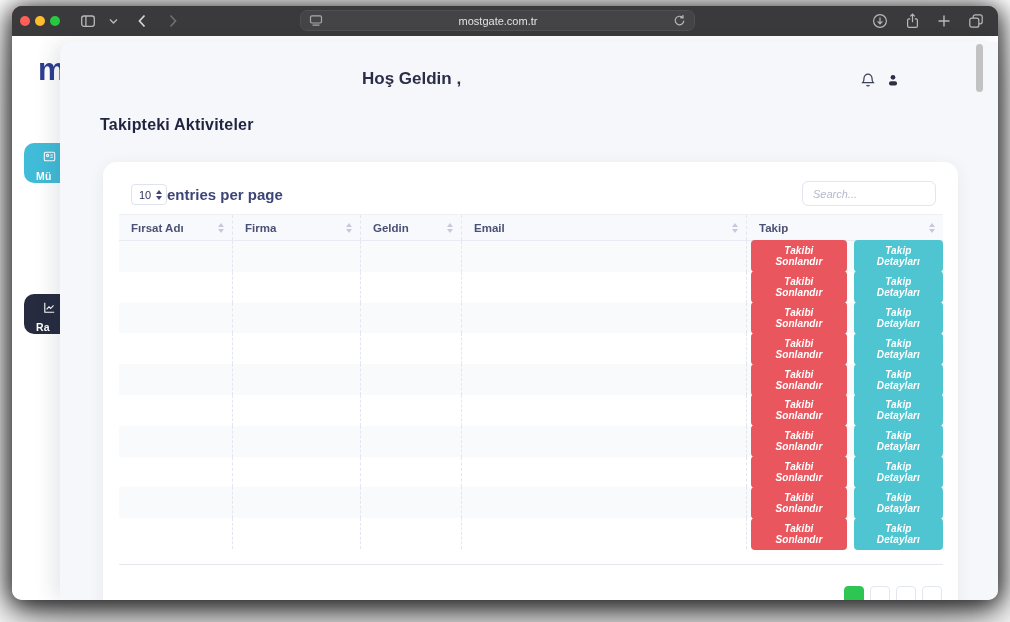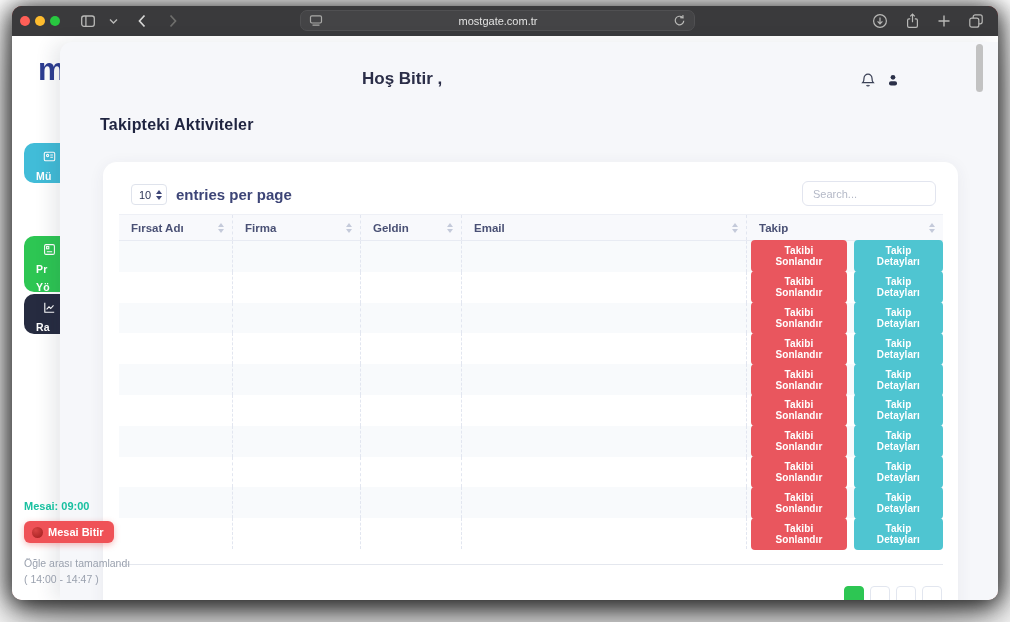--- a/index.html
+++ b/index.html
@@ -51,55 +51,55 @@
     box-shadow:-8px 0 18px rgba(40,45,70,.10);
   }
   .greeting{position:absolute;left:302px;top:27px;font-size:17px;font-weight:bold;color:#2b2e48;}
   .hdr-icons{position:absolute;left:800px;top:30px;display:flex;gap:10px;align-items:center;}
   .page-title{position:absolute;left:40px;top:74px;font-size:16px;font-weight:bold;color:#1f2440;letter-spacing:.2px;}
   
   .card{
     position:absolute;left:43px;top:120px;width:855px;height:540px;
     background:#fff;border-radius:14px;box-shadow:0 3px 16px rgba(50,60,90,.07);
   }
-  .entries{position:absolute;left:16px;top:22px;display:flex;align-items:center;gap:9px;padding-left:12px;}
+  .entries{position:absolute;left:16px;top:22px;display:flex;align-items:center;gap:0;padding-left:12px;}
   .select{
     width:36px;height:21px;border:1px solid #dfe3ec;border-radius:4px;background:#fff;
     display:flex;align-items:center;justify-content:space-between;padding:0 4px 0 7px;box-sizing:border-box;
     font-size:11px;color:#2e3657;cursor:default;
   }
   .steppers{display:flex;flex-direction:column;gap:2px;}
   .tri{width:0;height:0;border-left:3px solid transparent;border-right:3px solid transparent;}
   .tri-up{border-bottom:4px solid #3d4577;}
   .tri-dn{border-top:4px solid #3d4577;}
   .entries-label{font-size:15px;color:#3d4577;font-weight:600;}
   .search{
     position:absolute;right:22px;top:19px;width:134px;height:25px;box-sizing:border-box;
     border:1px solid #e2e5ef;border-radius:6px;font-size:11px;padding:0 10px;color:#4a5068;
-    font-family:"Liberation Sans", sans-serif;outline:none;background:#fff;
+    font-family:"Liberation Sans", sans-serif;outline:none;background:#fff;font-style:italic;
   }
   .search::placeholder{color:#b4b9c7;}
   
   .table{position:absolute;left:16px;top:52px;width:824px;}
   .thead{display:flex;height:27px;background:#f8f9fc;border-top:1px solid #eef0f6;border-bottom:1px solid #e8ebf3;box-sizing:border-box;}
   .th{display:flex;align-items:center;justify-content:space-between;
       font-size:11.5px;color:#4a5175;font-weight:600;
       padding:0 8px 0 12px;box-sizing:border-box;height:100%;gap:25px;}
   .c1{width:113px}.c2{width:128px}.c3{width:101px}.c4{width:285px}.c5{width:197px}
   .b-left{border-left:1px dashed #e2e6f0;}
   .sort{display:flex;flex-direction:column;gap:2px;}
   .s-up{width:0;height:0;border-left:3.5px solid transparent;border-right:3.5px solid transparent;border-bottom:4px solid #c4cada;}
   .s-dn{width:0;height:0;border-left:3.5px solid transparent;border-right:3.5px solid transparent;border-top:4px solid #c4cada;}
   .trow{display:flex;height:30.8px;}
   .r-odd{background:#f8fafc;}
   .r-even{background:#ffffff;}
   .tc{height:100%;box-sizing:border-box;}
   .actions{display:flex;align-items:center;gap:7px;padding-left:4px;}
   .btn{border:none;color:#fff;font-weight:bold;font-size:10px;padding:5px 9px;border-radius:4px;
-       font-family:"Liberation Sans", sans-serif;letter-spacing:.1px;cursor:pointer;}
+       font-family:"Liberation Sans", sans-serif;letter-spacing:.1px;cursor:pointer;font-style:italic;}
   .btn-end{background:#e9565e;}
   .btn-det{background:#4fc5d1;}
   .tfoot-line{height:15px;border-bottom:1px solid #e4e7ee;}
   .pagination{position:absolute;left:741px;top:424px;display:flex;gap:6px;}
   .pg{width:20px;height:26px;border-radius:4px;padding:0;cursor:pointer;}
   .pg-active{background:#2dc653;border:1px solid #2dc653;}
   .pg-idle{background:#fff;border:1px solid #e2e6ef;}
   
   .mesai{position:absolute;left:12px;top:464px;z-index:6;width:120px;}
   .mesai-label{color:#19c0a0;font-weight:bold;font-size:11px;}
@@ -210,45 +210,34 @@
       <div class="nav-item ni-2">
         <span class="nicon">
           <svg width="13" height="13" viewBox="0 0 13 13" fill="none" stroke="#fff" stroke-width="1.1">
             <circle cx="6.5" cy="4" r="2.1"></circle>
               <path d="M2.2 11.4c.4-2.2 2-3.5 4.3-3.5s3.9 1.3 4.3 3.5"></path>
           </svg>
         </span>
         <span class="nav-label">Pe</span>
       </div>
 
-      <div class="nav-item ni-3">
-        <span class="nicon">
-          <svg width="13" height="13" viewBox="0 0 13 13" fill="none" stroke="#fff" stroke-width="1.1">
-            <rect x="1.6" y="1.6" width="9.8" height="9.8" rx="1.4"></rect>
-            <rect x="3.6" y="3.6" width="2.2" height="2.2"></rect>
-              <path d="M3.8 8.8h5.4"></path>
-          </svg>
-        </span>
-        <span class="nav-label">Pr
-Yö</span>
-      </div>
 
       <div class="nav-item ni-4">
         <span class="nicon">
           <svg width="13" height="13" viewBox="0 0 13 13" fill="none" stroke="#fff" stroke-width="1.1">
             <path d="M1.8 1.8v9.4h9.4"></path>
               <path d="M3.6 8.4 6 5.8l1.7 1.7 2.8-3.2"></path>
           </svg>
         </span>
         <span class="nav-label">Ra</span>
       </div>
     </div>
 
     <div class="mainpanel">
-      <div class="greeting">Hoş Bitir ,</div>
+      <div class="greeting">Hoş Geldin ,</div>
 
       <div class="hdr-icons">
         <span>
           <svg width="16" height="17" viewBox="0 0 16 17" fill="none" stroke="#3b4156" stroke-width="1.25">
             <path d="M8 2.2a4 4 0 0 1 4 4c0 2.9.6 3.7 1.2 4.3H2.8C3.4 9.9 4 9.1 4 6.2a4 4 0 0 1 4-4z"></path>
             <path d="M6.7 13a1.35 1.35 0 0 0 2.6 0"></path>
           </svg>
         </span>
         <span>
           <svg width="14" height="15" viewBox="0 0 16 16">
@@ -421,27 +410,16 @@
 
         <div class="pagination">
             <button class="pg pg-active"></button>
             <button class="pg pg-idle"></button>
             <button class="pg pg-idle"></button>
             <button class="pg pg-idle"></button>
           </div>
       </div>
     </div>
 
-    <div class="mesai">
-      <div class="mesai-label">Mesai: 09:00</div>
-      <button class="mesai-btn">
-        <span class="stop-circle"></span>
-        <span>Mesai Bitir</span>
-      </button>
-      <div class="break-text">
-        <div>Öğle arası tamamlandı</div>
-        <div>( 14:00 - 14:47 )</div>
-      </div>
-    </div>
 
     <div class="scroll-thumb"></div>
   </div>
 </div>
 
 </body></html>

